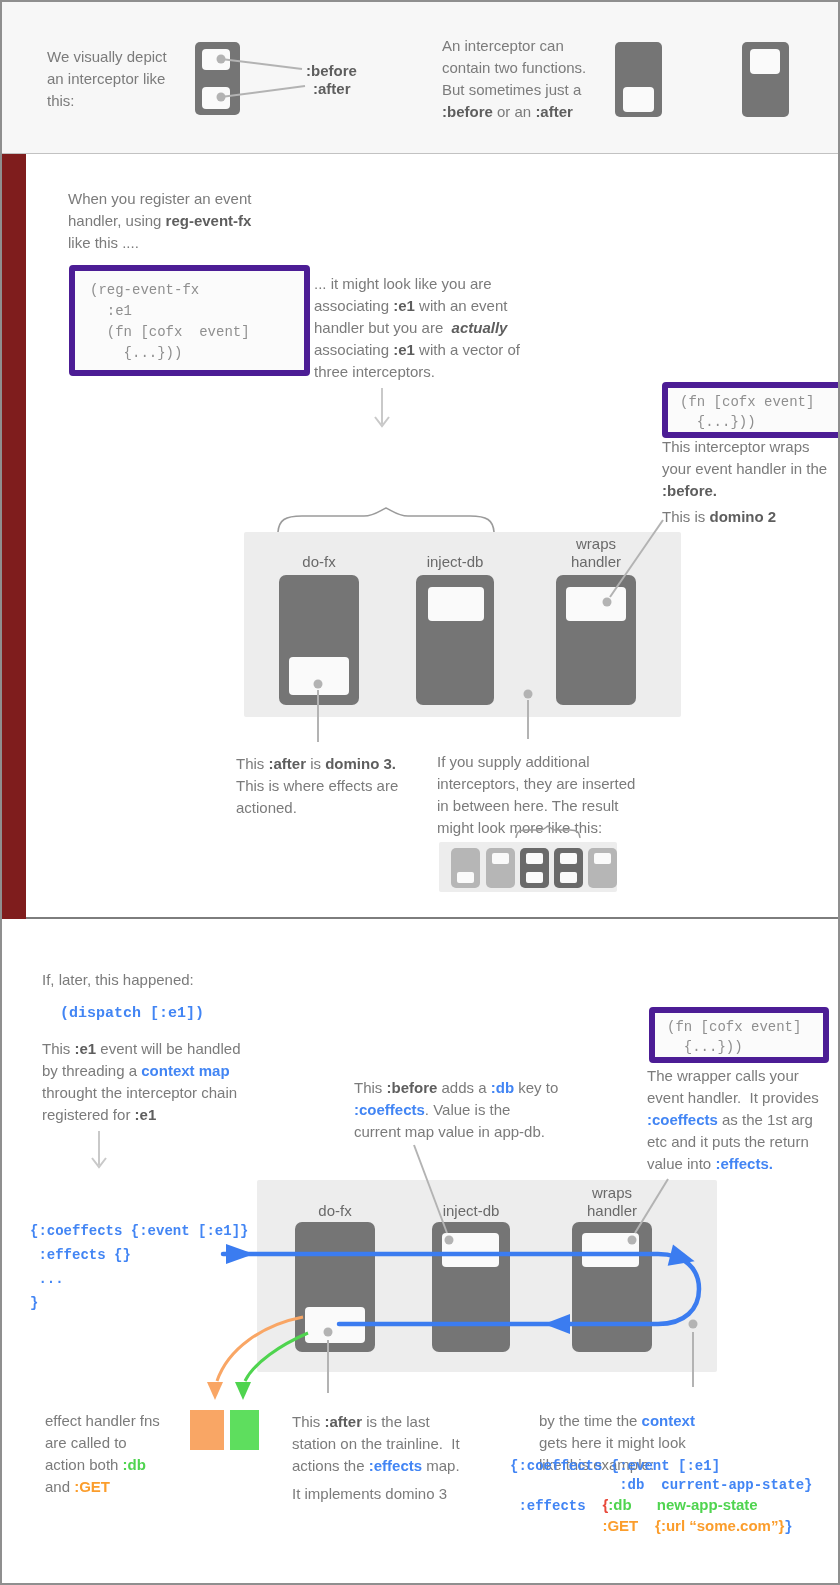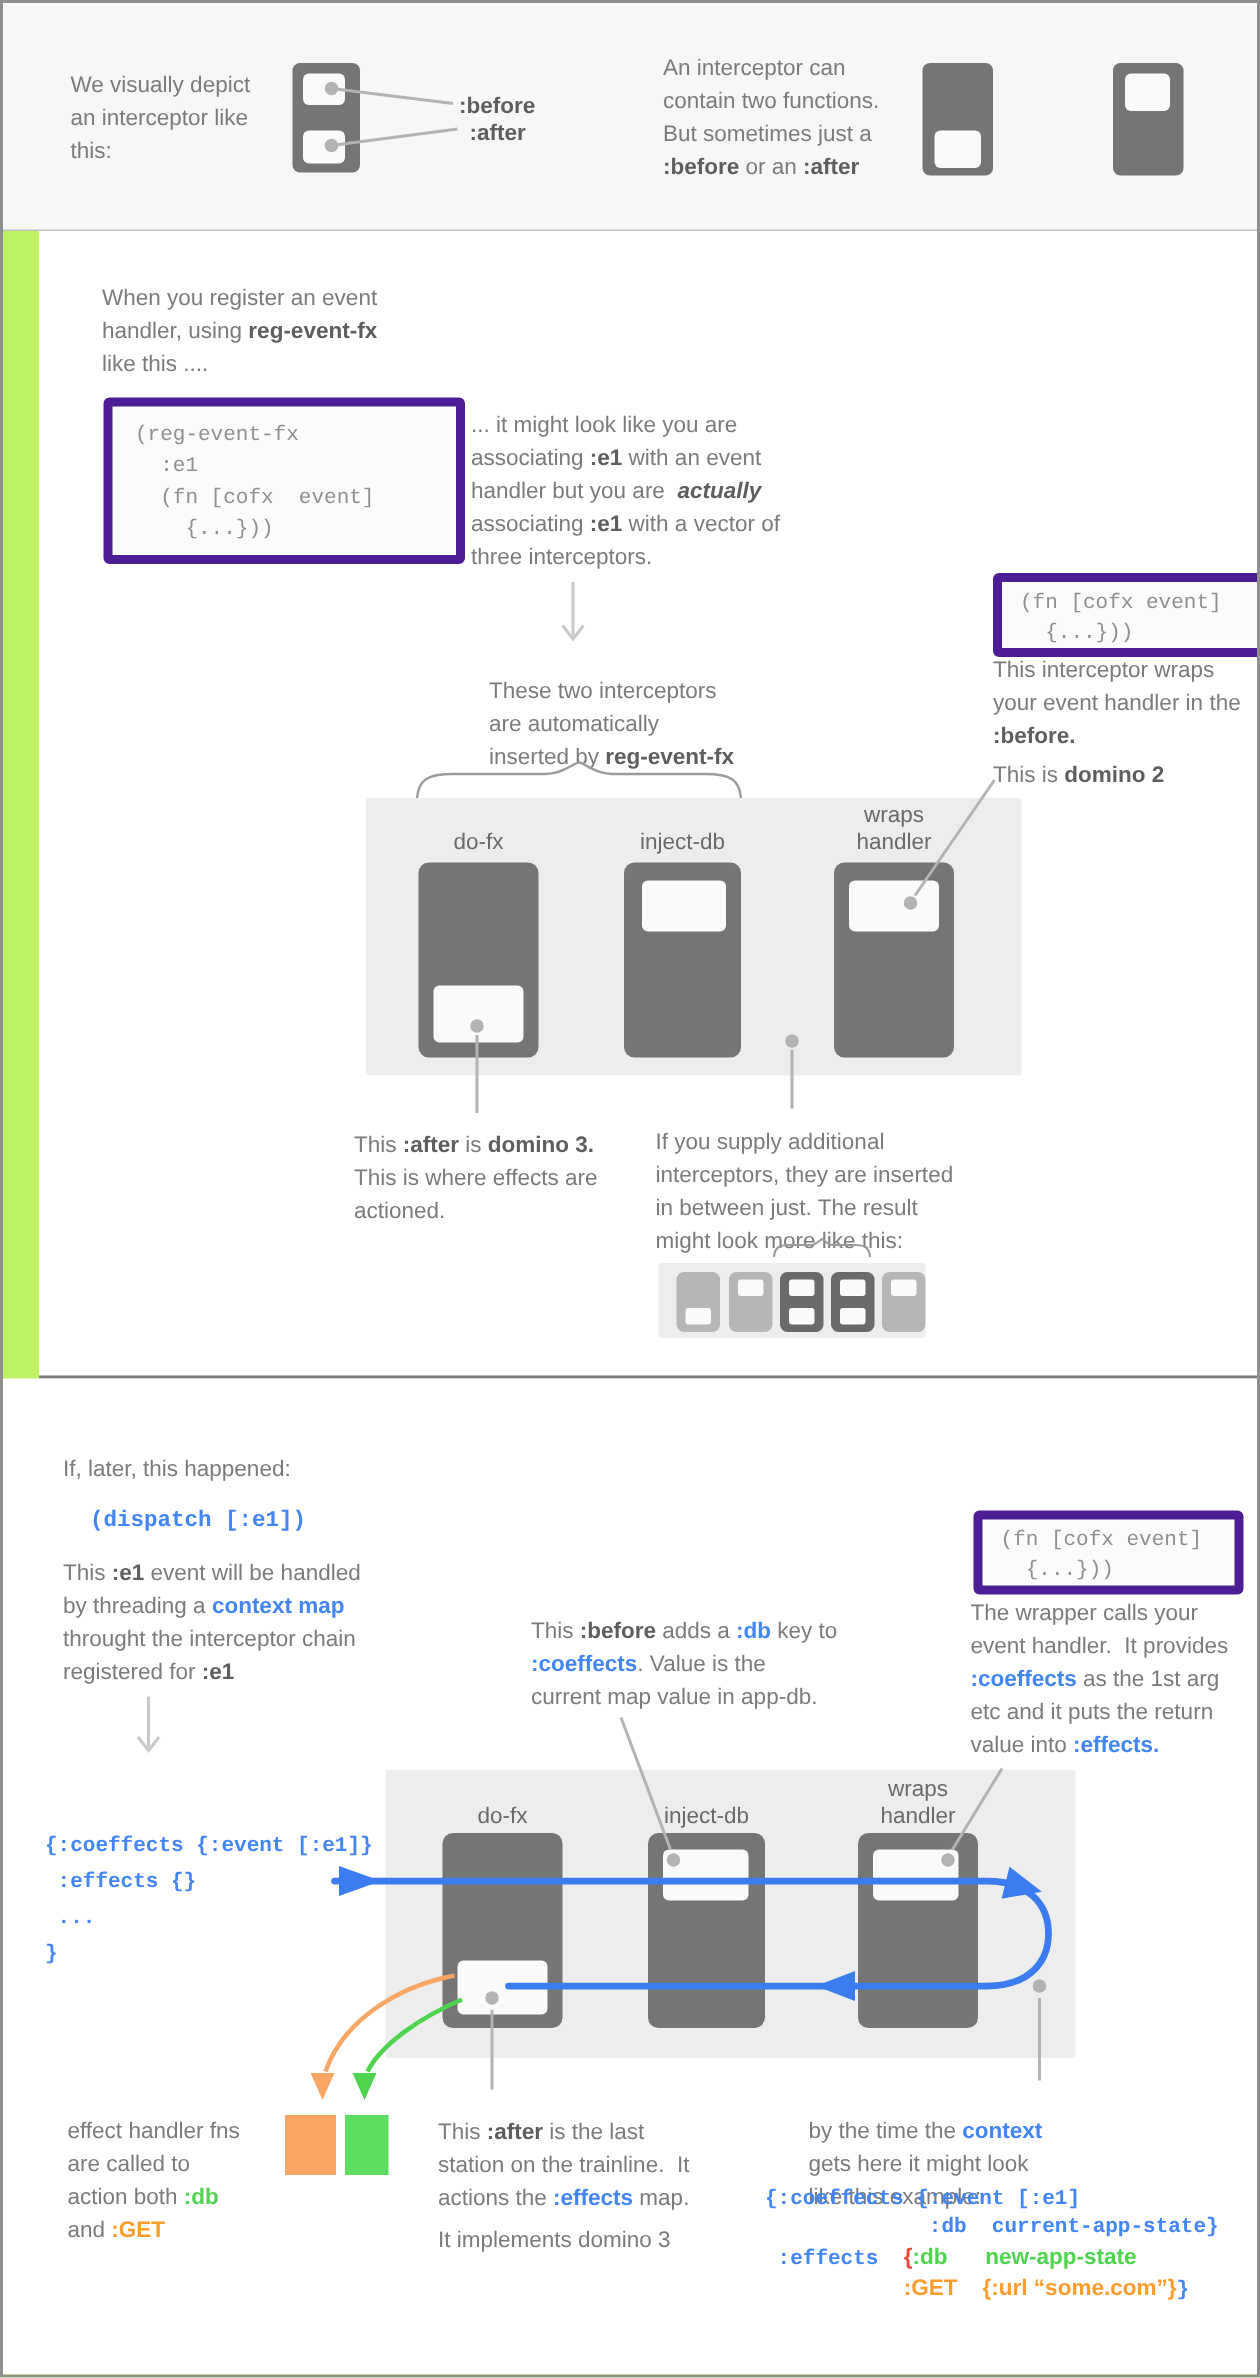--- a/index.html
+++ b/index.html
@@ -1,16 +1,16 @@
 <!DOCTYPE html>
 <html><head>
 <meta charset="utf-8">
 <style>
   html,body{margin:0;padding:0;background:#fff;font-family:"Liberation Sans",sans-serif;}
-  #frame{position:relative;width:836px;height:1581px;border:2px solid #8f8f8f;background:#bef264;overflow:hidden;}
+  #frame{position:relative;width:836px;height:1581px;border:2px solid #8f8f8f;background:#7f1d1d;overflow:hidden;}
   .sec{position:relative;width:100%;}
   #sec1{height:151px;background:#f7f7f7;border-bottom:1px solid #c2c2c2;}
   #sec2{height:763px;background:#fff;border-bottom:2px solid #7d7d7d;margin-left:24px;}
   #sec3{height:664px;background:#fff;}
   .txt{position:absolute;font-size:15px;line-height:22px;color:#7b7b7b;}
   .rl{display:block;white-space:pre;}
   .seg-t{}
   .seg-b{font-weight:700;color:#5e5e5e;}
   .seg-i{font-weight:700;font-style:italic;color:#5e5e5e;}
   .seg-bb{font-weight:700;color:#4285f4;}
@@ -100,25 +100,20 @@
   {...}))</div>
     <div class="txt" style="left:636px;top:282px;width:190px;">
         <div class="rl"><span class="seg-t">This interceptor wraps</span></div>
         <div class="rl"><span class="seg-t">your event handler in the</span></div>
         <div class="rl"><span class="seg-b">:before.</span></div>
       </div>
     <div class="txt" style="left:636px;top:352px;width:190px;">
         <div class="rl"><span class="seg-t">This is </span><span class="seg-b">domino 2</span></div>
       </div>
 
-    <div class="txt" style="left:300px;top:296px;width:225px;">
-        <div class="rl"><span class="seg-t">These two interceptors</span></div>
-        <div class="rl"><span class="seg-t">are automatically</span></div>
-        <div class="rl"><span class="seg-t">inserted by </span><span class="seg-b">reg-event-fx</span></div>
-      </div>
 
     <div class="panel" style="left:218px;top:378px;width:437px;height:185px;"></div>
 
     <div class="dlabel" style="left:253px;top:399px;width:80px;">do-fx</div>
     <div class="dlabel" style="left:385px;top:399px;width:88px;">inject-db</div>
     <div class="dlabel" style="left:530px;top:381px;width:80px;">
       <div>wraps</div>
       <div>handler</div>
     </div>
 
@@ -133,21 +128,21 @@
     </div>
 
     <div class="txt" style="left:210px;top:599px;width:200px;">
         <div class="rl"><span class="seg-t">This </span><span class="seg-b">:after</span><span class="seg-t"> is </span><span class="seg-b">domino 3.</span></div>
         <div class="rl"><span class="seg-t">This is where effects are</span></div>
         <div class="rl"><span class="seg-t">actioned.</span></div>
       </div>
     <div class="txt" style="left:411px;top:597px;width:235px;">
         <div class="rl"><span class="seg-t">If you supply additional</span></div>
         <div class="rl"><span class="seg-t">interceptors, they are inserted</span></div>
-        <div class="rl"><span class="seg-t">in between just. The result</span></div>
+        <div class="rl"><span class="seg-t">in between here. The result</span></div>
         <div class="rl"><span class="seg-t">might look more like this:</span></div>
       </div>
 
     <div class="panel" style="left:413px;top:688px;width:178px;height:50px;"></div>
     <div class="mini light" style="left:425px;top:694px;width:29px;height:40px;">
       <div class="mslot" style="top:24px;"></div>
     </div>
     <div class="mini light" style="left:460px;top:694px;width:29px;height:40px;">
       <div class="mslot" style="top:5px;"></div>
     </div>

